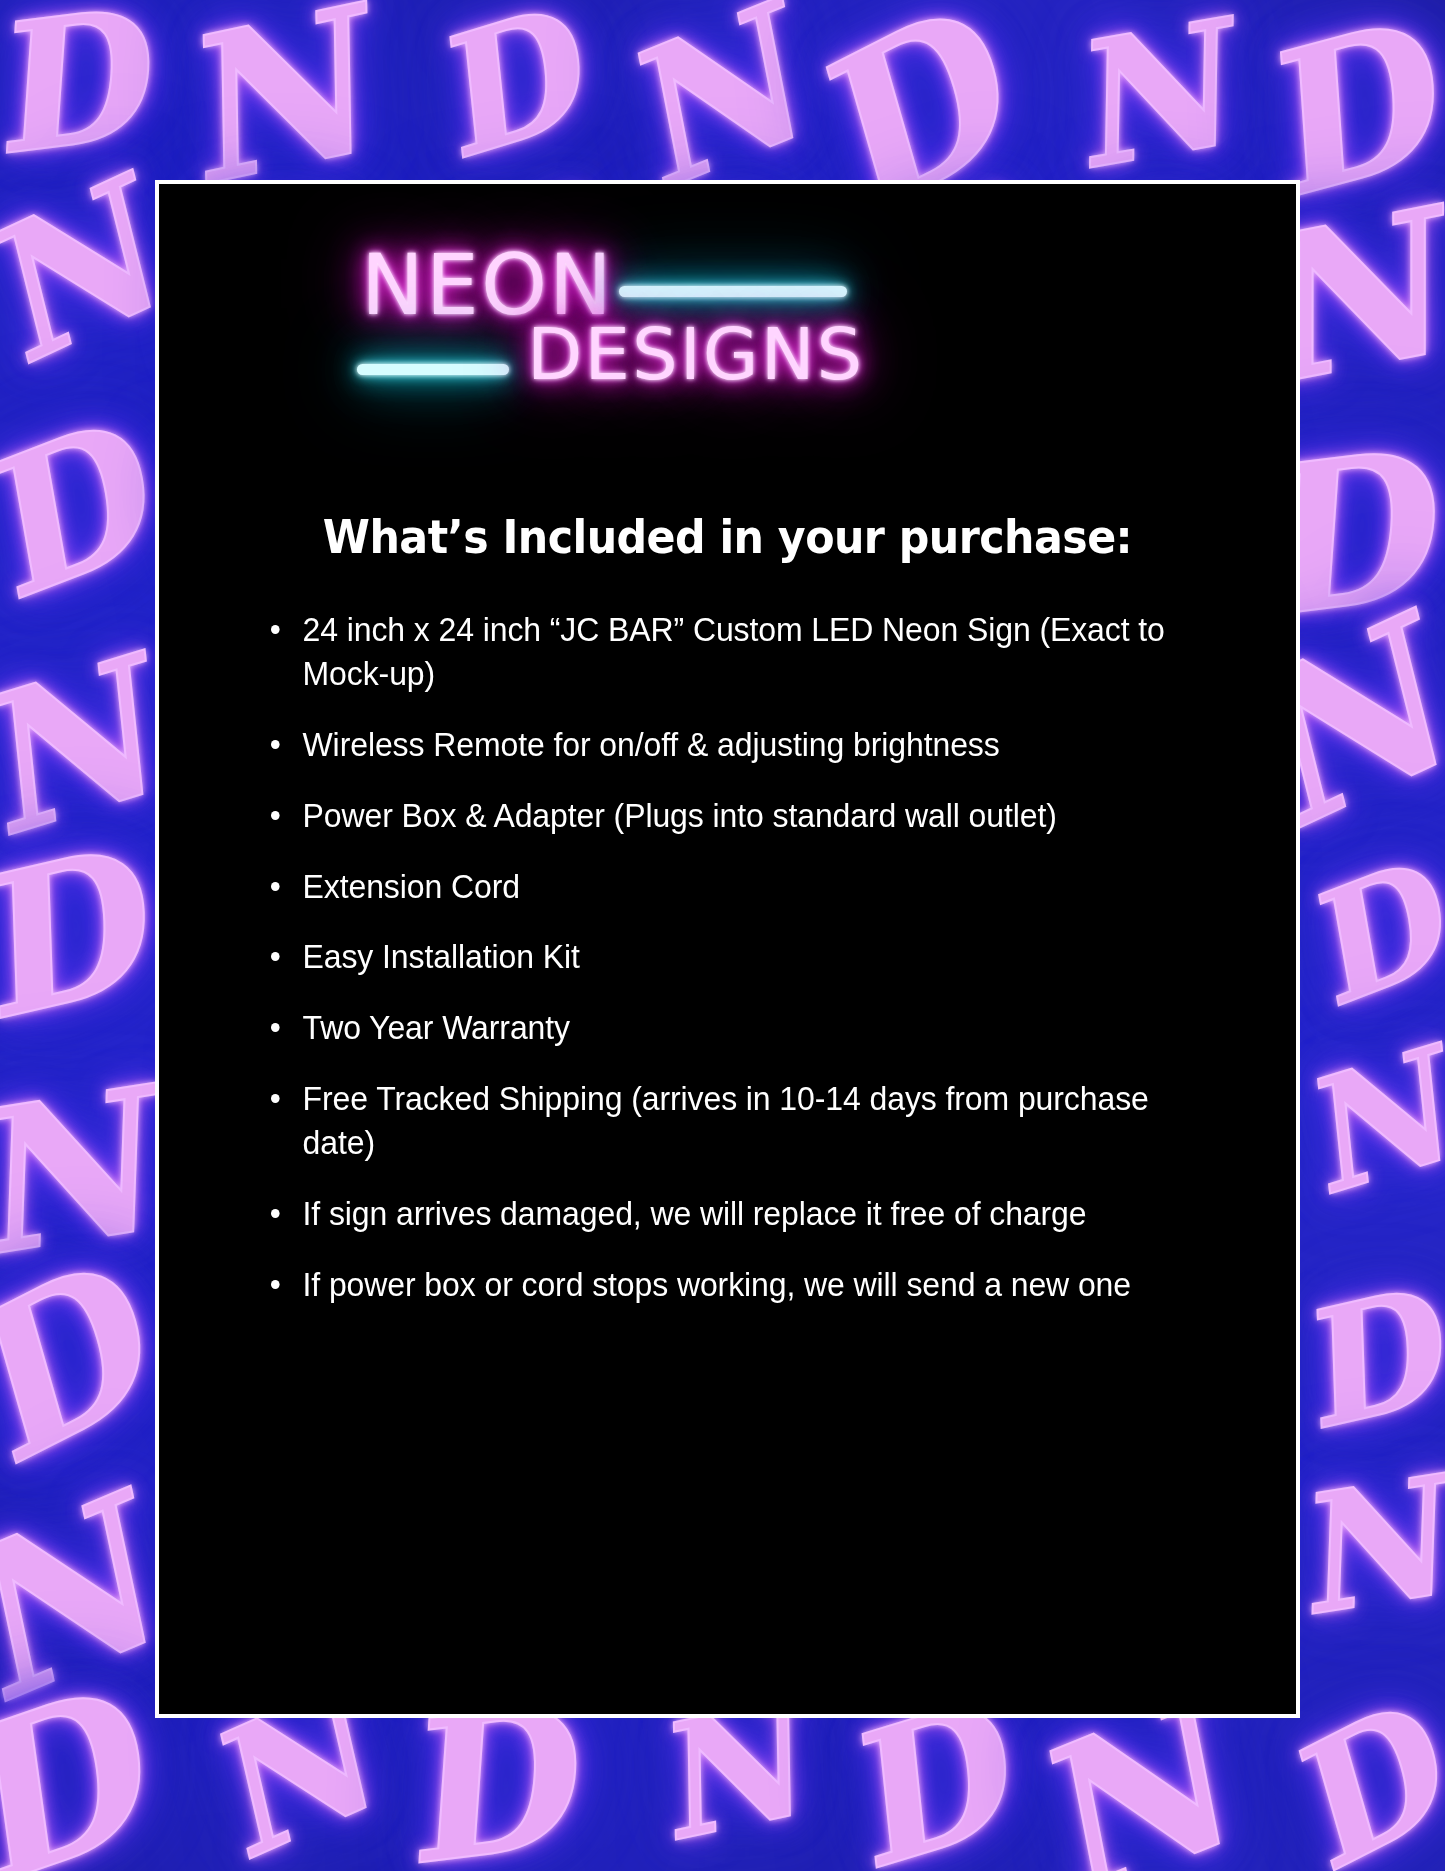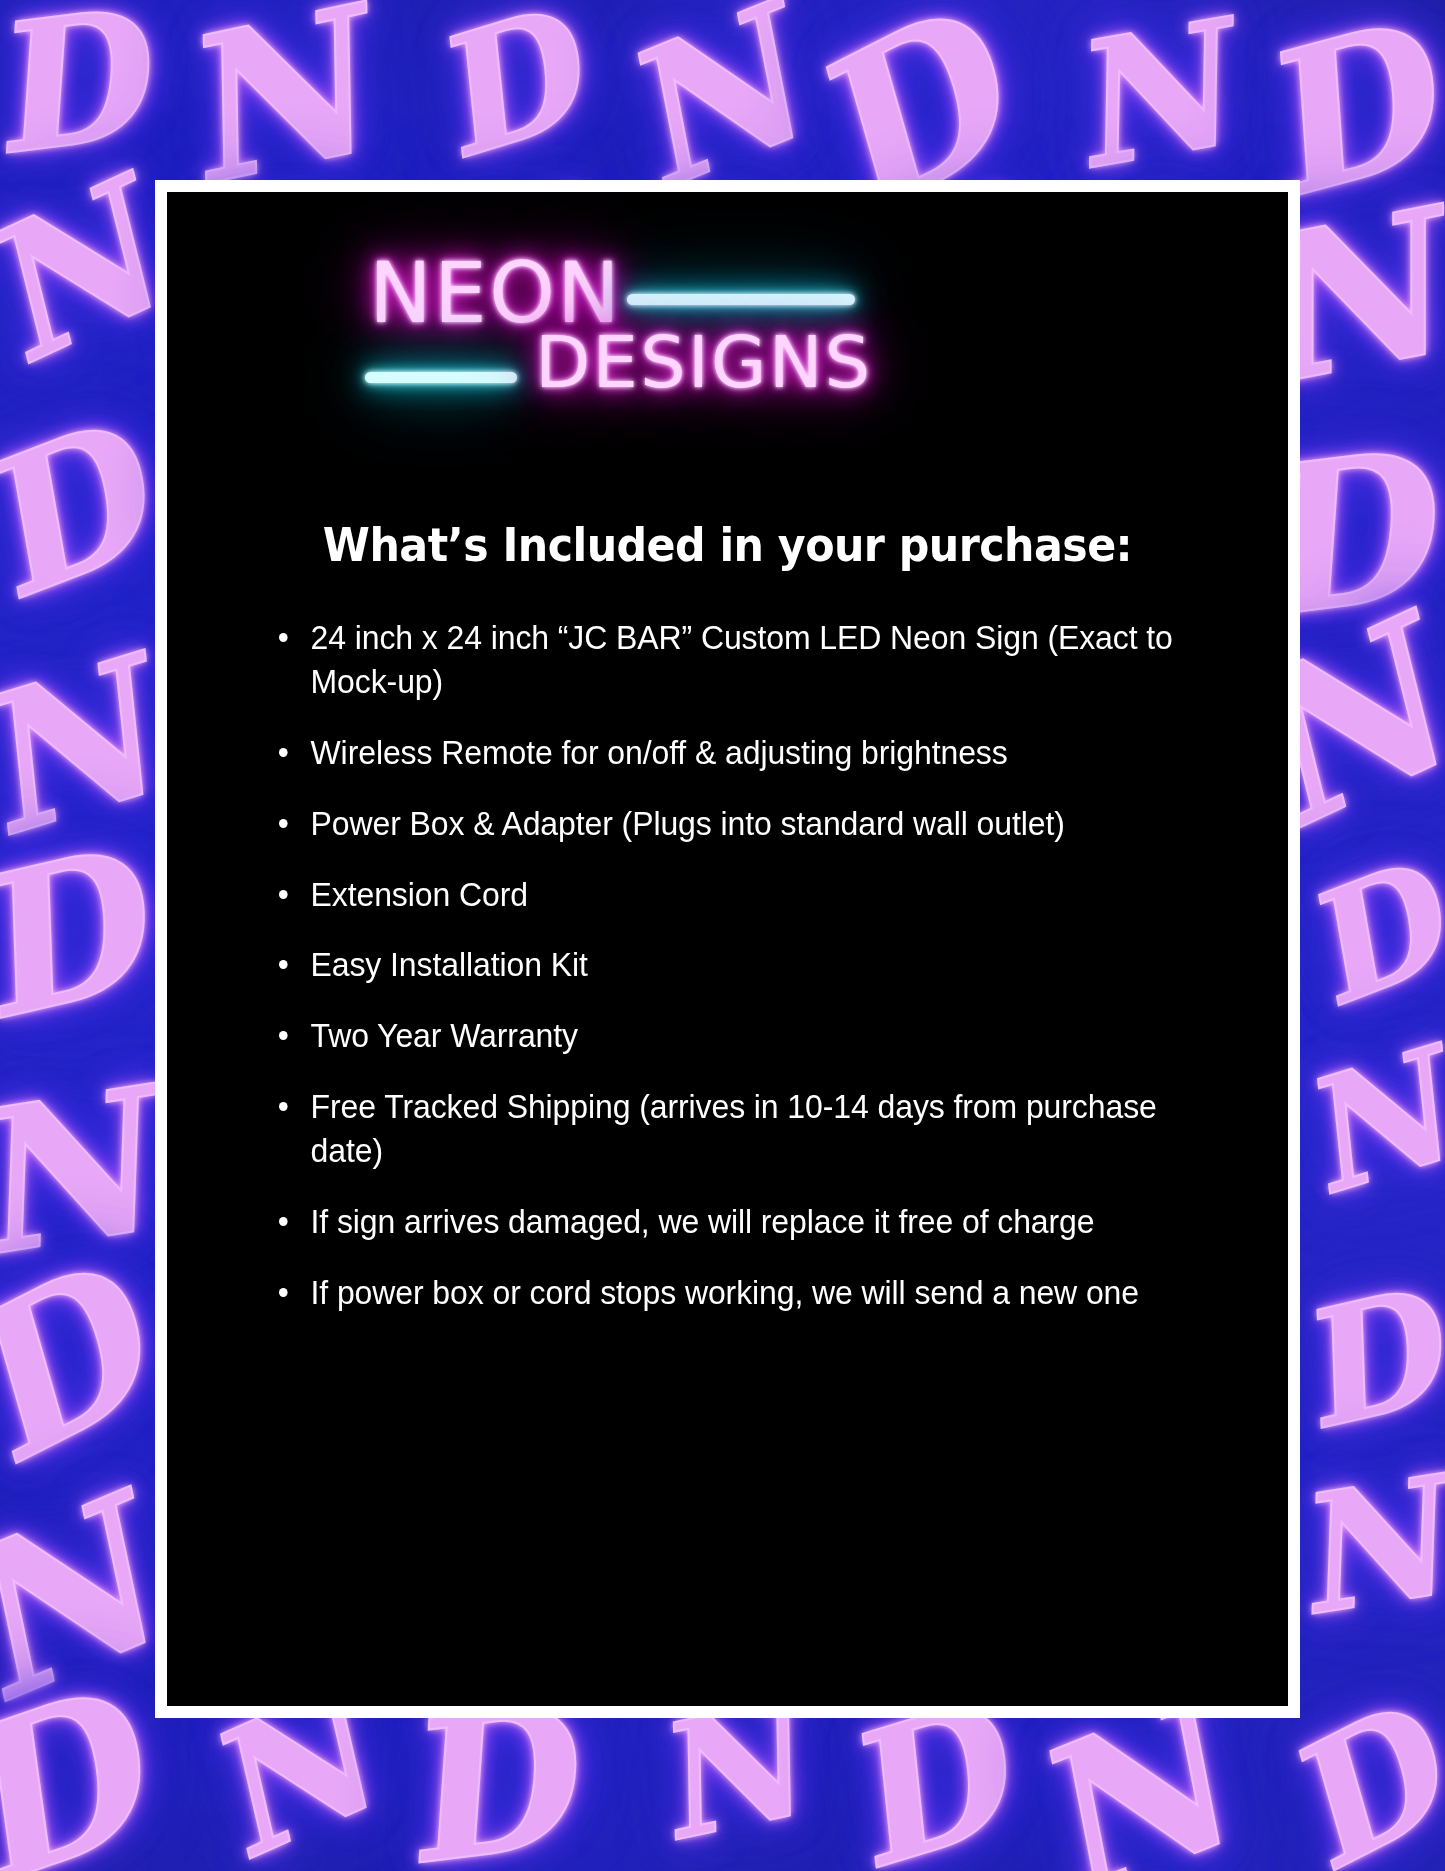--- a/index.html
+++ b/index.html
@@ -59,21 +59,21 @@
 
   
   #card-frame {
     position: absolute;
     left: 155px;
     top: 180px;
     width: 1145px;
     height: 1538px;
     background: #ffffff;
     box-sizing: border-box;
-    padding: 12px;
+    padding: 4px;
   }
   #card {
     width: 100%;
     height: 100%;
     background: #000000;
     box-sizing: border-box;
     position: relative;
     overflow: hidden;
   }
 

